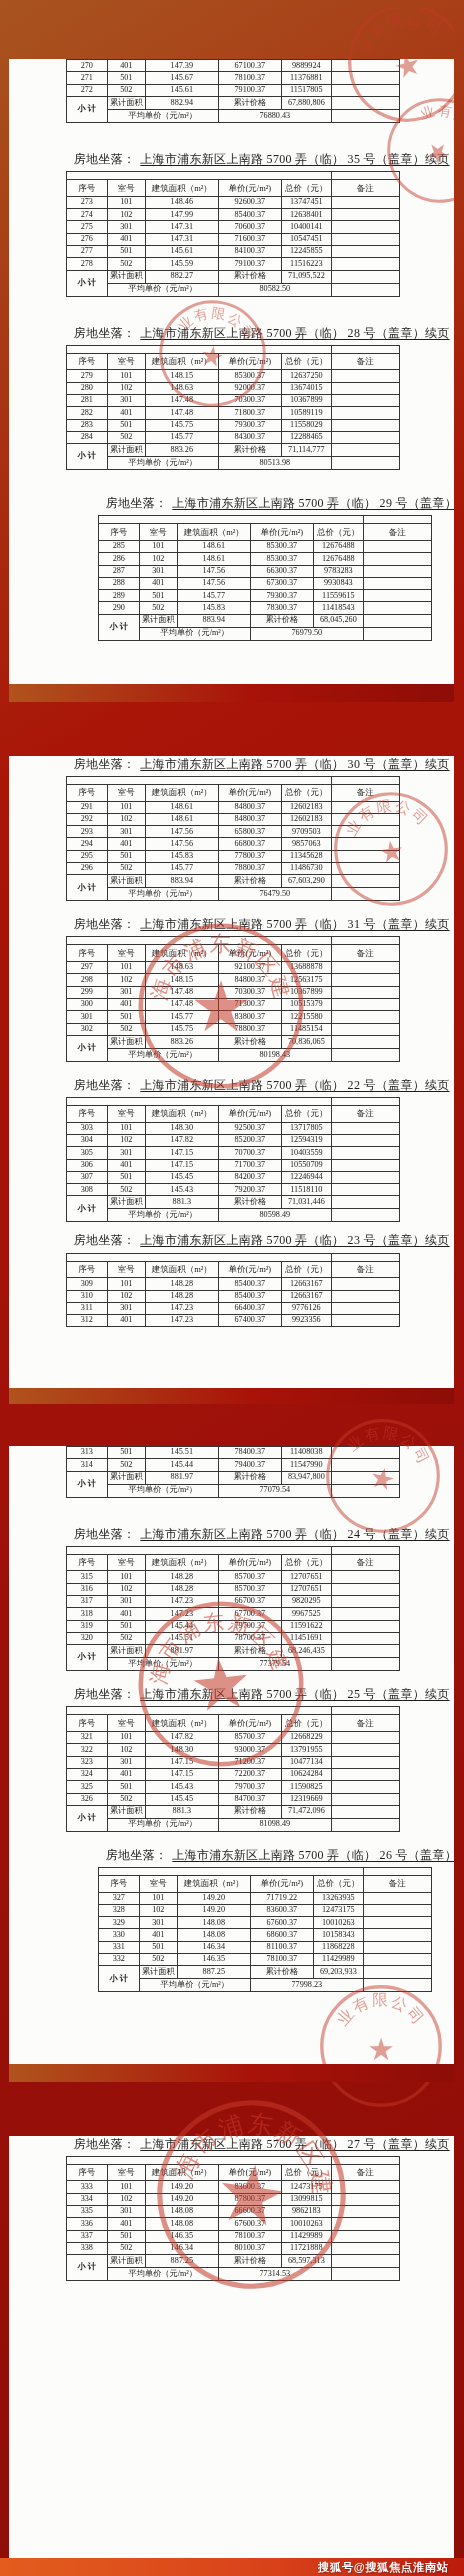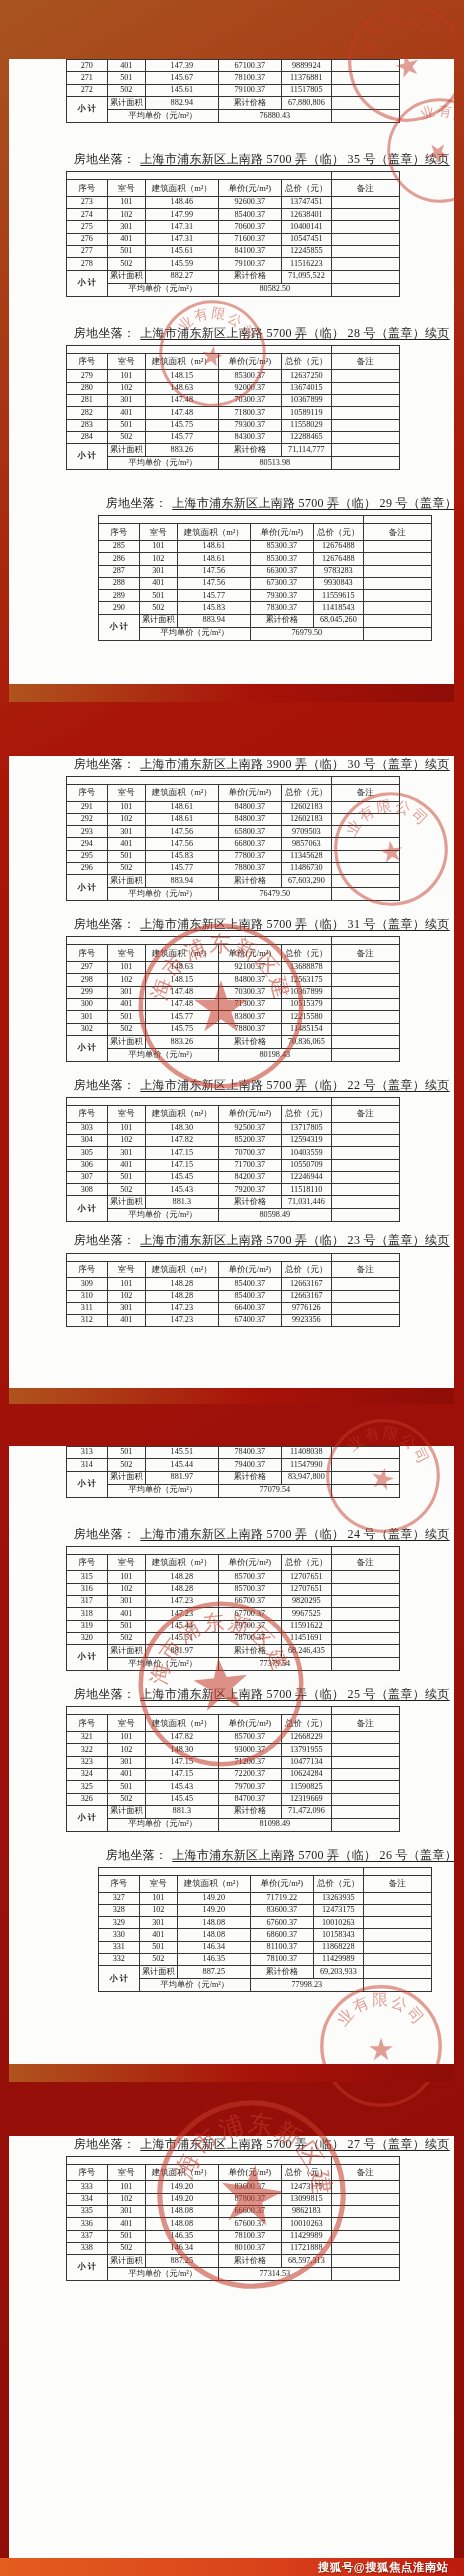--- a/index.html
+++ b/index.html
@@ -374,21 +374,21 @@
                 <td colspan="2">76979.50</td>
                 <td></td>
               </tr>
             </tbody>
           </table>
         </div>
       </div>
     <div class="band band-a"></div>
     <div class="page page-2" id="pg1">
         <div class="block" style="margin-top: 54px;">
-          <div class="loc"><span class="loc-label">房地坐落：</span><span class="loc-text">上海市浦东新区上南路 3900 弄（临） 30 号（盖章）续页</span></div>
+          <div class="loc"><span class="loc-label">房地坐落：</span><span class="loc-text">上海市浦东新区上南路 5700 弄（临） 30 号（盖章）续页</span></div>
           <table class="doc-table">
             <colgroup>
               <col style="width: 41px;">
               <col style="width: 38px;">
               <col style="width: 73px;">
               <col style="width: 63px;">
               <col style="width: 50px;">
               <col style="width: 68px;">
             </colgroup>
             <tbody>

